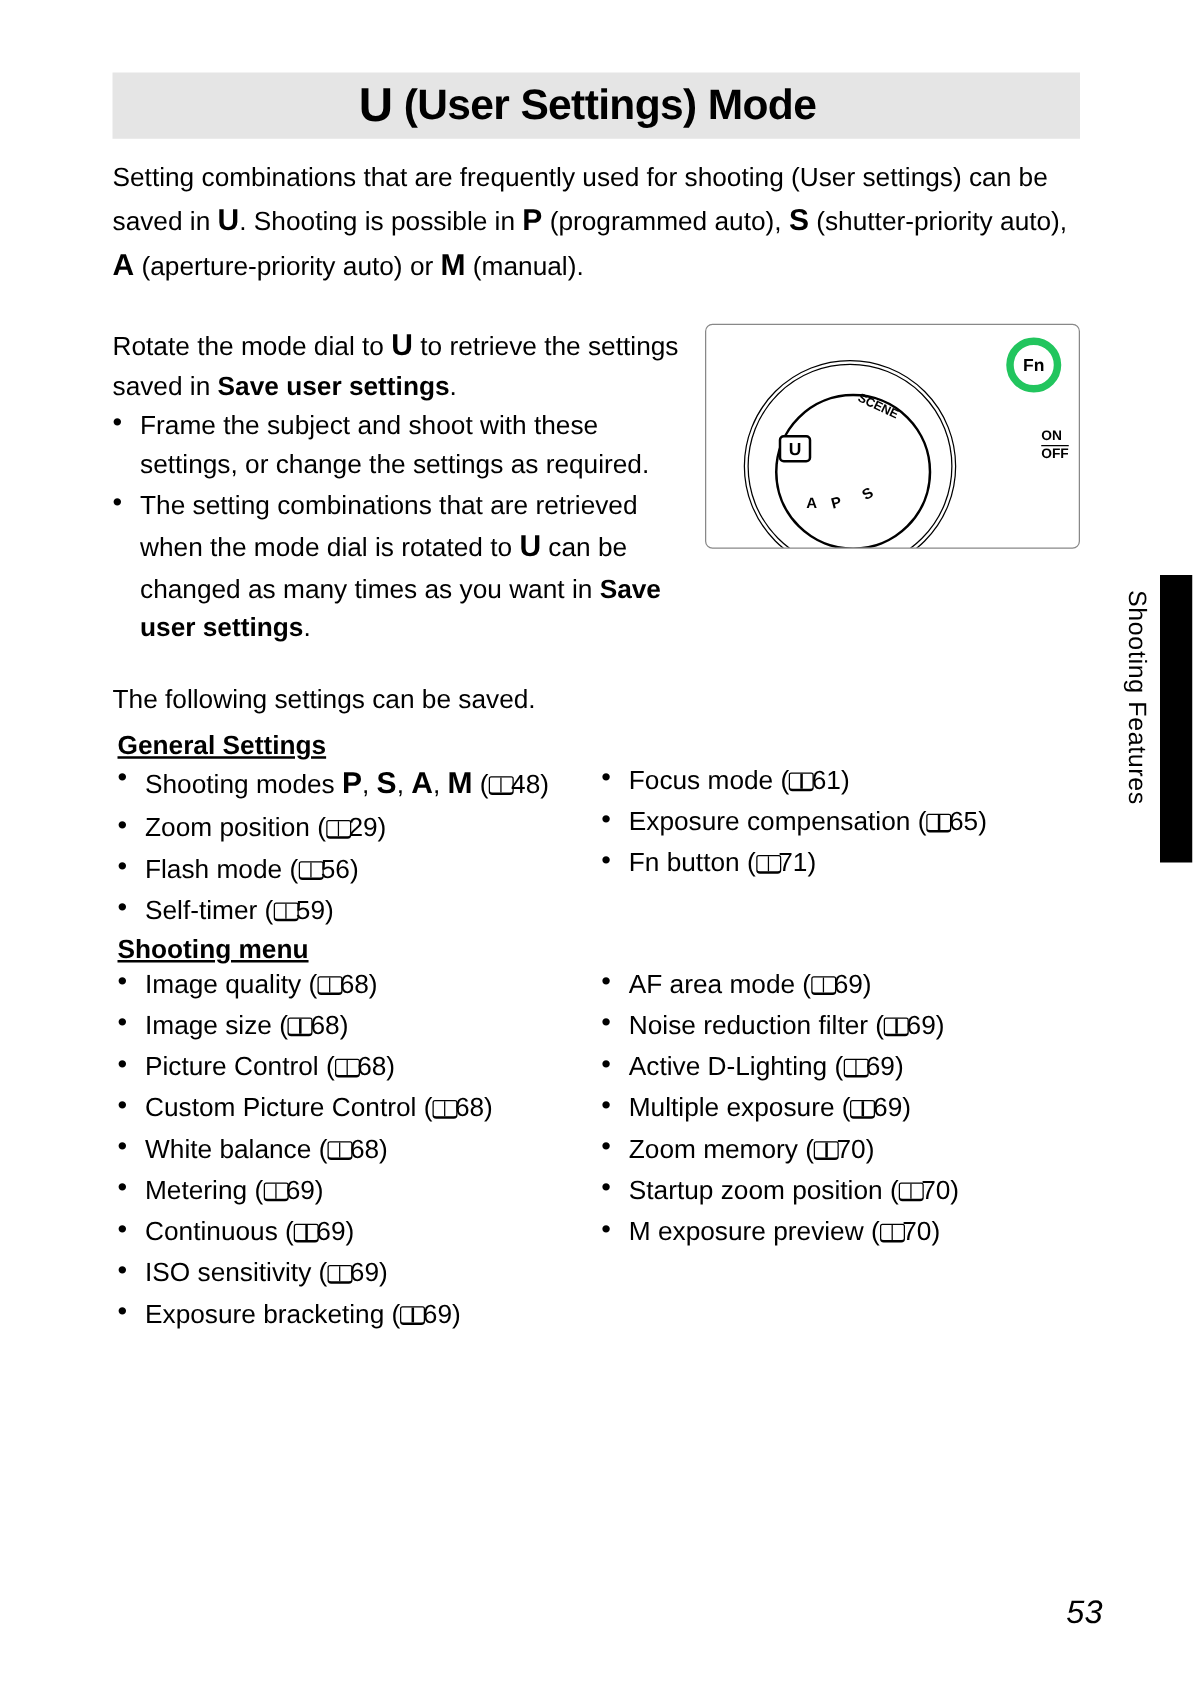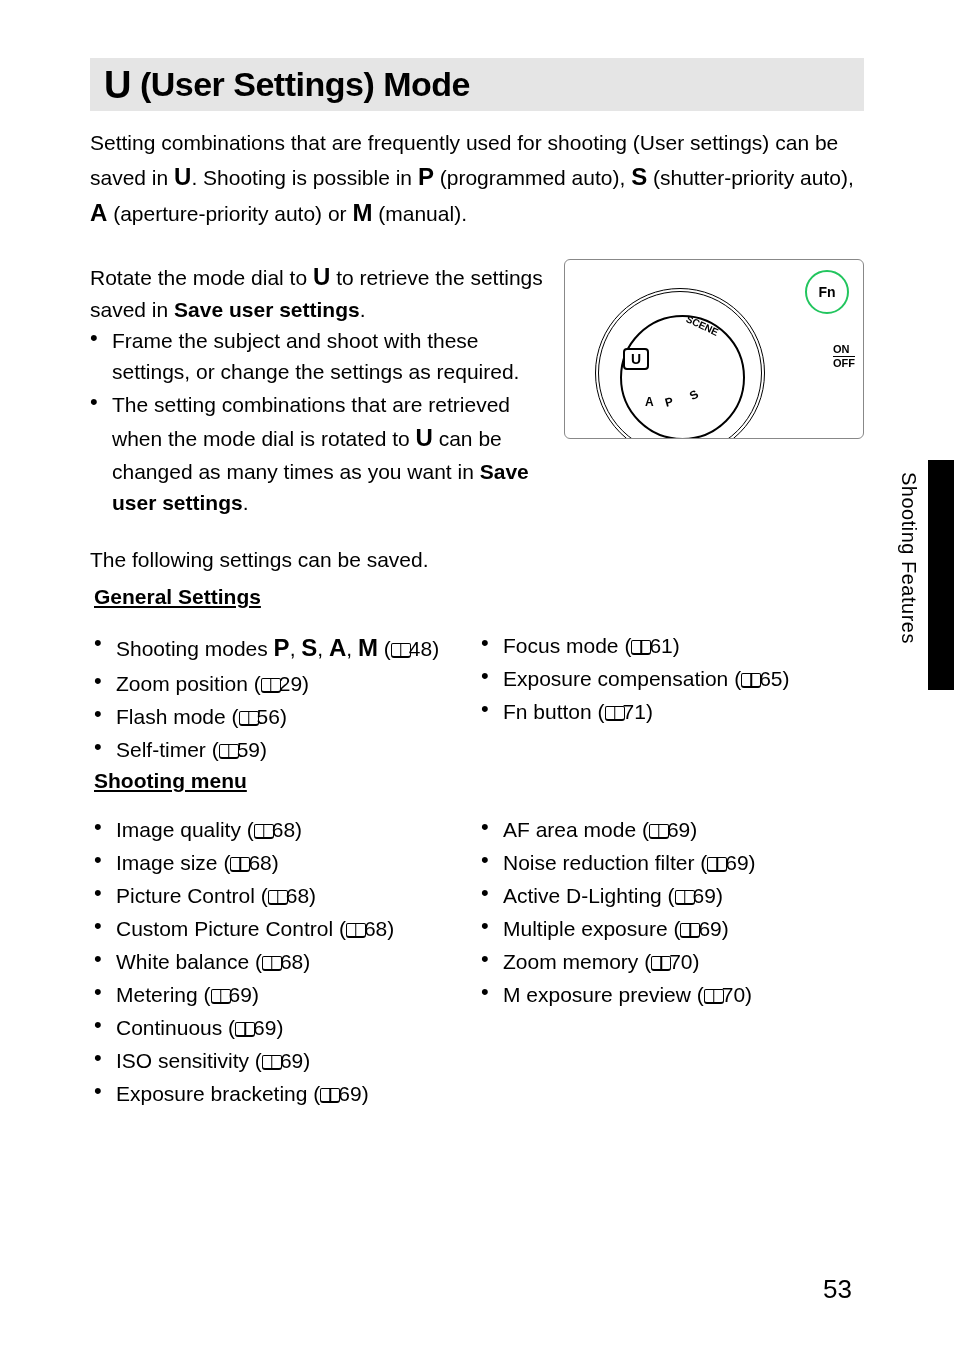--- a/index.html
+++ b/index.html
@@ -9,20 +9,21 @@
     background: #fff;
     font-family: "Helvetica Neue", Arial, sans-serif;
     color: #000;
     position: relative;
     padding: 58px 90px 40px 90px;
   }
   .title-bar {
     background: #e5e5e5;
     padding: 6px 28px 4px 14px;
     margin-bottom: 16px;
+    text-align: center;
   }
   .title-bar h1 {
     font-size: 34px;
     font-weight: 700;
     letter-spacing: -0.5px;
   }
   .title-bar h1 .mode-glyph {
     font-size: 38px;
     font-weight: 900;
     vertical-align: -2px;
@@ -57,21 +58,21 @@
     flex-shrink: 0;
   }
   .illu-inner {
     position: absolute;
     inset: 0;
   }
   .fn-circle {
     position: absolute;
     top: 10px; right: 14px;
     width: 44px; height: 44px;
-    border: 2px solid #22c55e;
+    border: 6px solid #22c55e;
     border-radius: 50%;
     display: flex; align-items: center; justify-content: center;
     font-size: 14px; font-weight: 700;
   }
   .onoff {
     position: absolute;
     right: 8px; top: 84px;
     font-size: 11px; font-weight: 700; line-height: 1;
   }
   .onoff hr { border: none; border-top: 1px solid #000; margin: 1px 0; }
@@ -134,21 +135,21 @@
     font-size: 21px;
     font-weight: 700;
     margin: 2px 0 0 4px;
     text-decoration: underline;
   }
   .cols {
     display: flex;
     font-size: 21px;
     line-height: 1.48;
   }
-  .col { flex: 1; margin-top: 21px; }
+  .col { flex: 1; }
   .col ul.bullets > li { padding-left: 26px; }
   .col ul.bullets > li::before { left: 4px; }
   .page-ref {
     white-space: nowrap;
   }
   .book-icon {
     display: inline-block;
     width: 20px; height: 15px;
     border: 1.5px solid #000;
     border-bottom-width: 2px;
@@ -175,22 +176,23 @@
   .side-label {
     position: absolute;
     right: 34px;
     top: 472px;
     writing-mode: vertical-rl;
     font-size: 20px;
     letter-spacing: 0.5px;
   }
   .page-num {
     position: absolute;
-    right: 102px;
+    right: 72px;
     bottom: 40px;
+    font-style: italic;
     font-size: 26px;
   }
   b { font-weight: 700; }
 </style>
 </head>
 <body>
 
 <div class="title-bar">
   <h1>
     <span class="mode-glyph">U</span><span> (User Settings) Mode</span>
@@ -266,20 +268,21 @@
         <li>Exposure bracketing (<span class="page-ref"><span class="book-icon"></span>69</span>)</li>
       </ul>
   </div>
   <div class="col">
     <ul class="bullets" id="shooting-right">
         <li>AF area mode (<span class="page-ref"><span class="book-icon"></span>69</span>)</li>
         <li>Noise reduction filter (<span class="page-ref"><span class="book-icon"></span>69</span>)</li>
         <li>Active D-Lighting (<span class="page-ref"><span class="book-icon"></span>69</span>)</li>
         <li>Multiple exposure (<span class="page-ref"><span class="book-icon"></span>69</span>)</li>
         <li>Zoom memory (<span class="page-ref"><span class="book-icon"></span>70</span>)</li>
+        <li>Startup zoom position (<span class="page-ref"><span class="book-icon"></span>70</span>)</li>
         <li>M exposure preview (<span class="page-ref"><span class="book-icon"></span>70</span>)</li>
       </ul>
   </div>
 </div>
 
 <div class="side-tab"></div>
 <div class="side-label">Shooting Features</div>
 <div class="page-num">53</div>
 
 </body></html>

